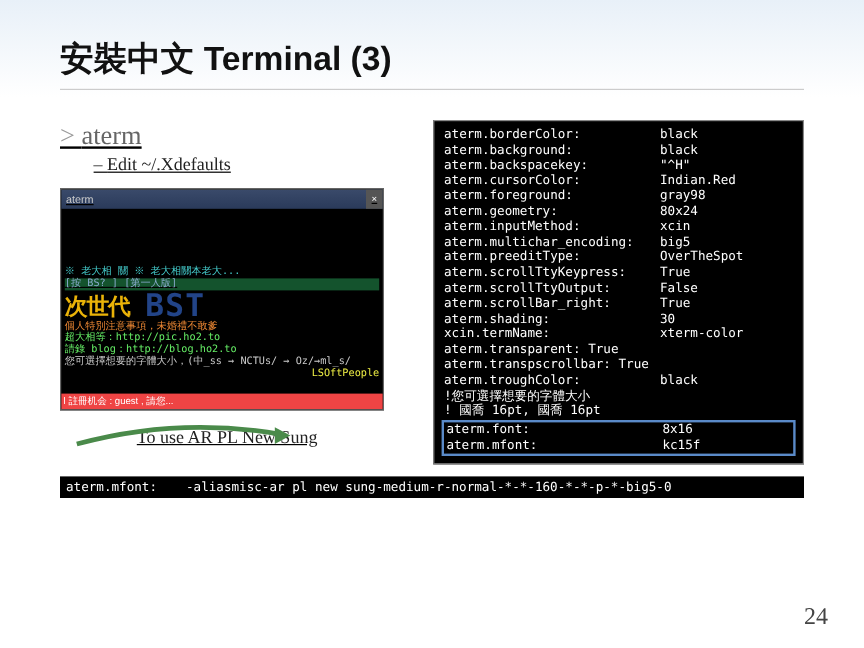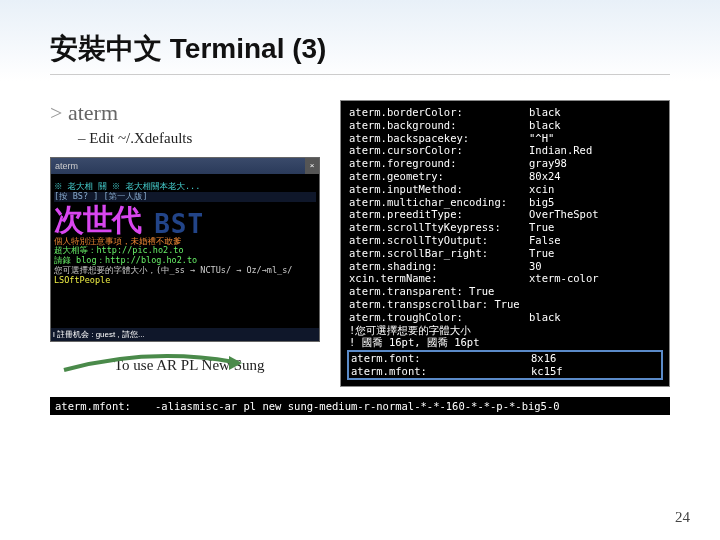--- a/index.html
+++ b/index.html
@@ -21,21 +21,22 @@
   .title {
     font-size: 28px;
     font-weight: bold;
     color: #111;
     margin-bottom: 25px;
     border-bottom: 1px solid #ccc;
     padding-bottom: 6px;
   }
   .content {
     display: flex;
-    gap: 0;
+    gap: 21px;
+    text-decoration: underline;
   }
   .left {
     flex: 0 0 290px;
   }
   .bullet1 {
     font-size: 22px;
     color: #666;
     margin-bottom: 4px;
     font-family: Georgia, serif;
   }
@@ -74,52 +75,53 @@
     text-align: center;
     background: #555;
     color: #fff;
     font-size: 8px;
   }
   .scr-body {
     padding: 8px 3px;
     font-family: monospace;
     font-size: 8.5px;
     line-height: 1.15;
+    margin-top: 40px;
   }
   .scr-line-cyan { color: #4cc; }
-  .scr-line-blue { color: #8ac; background: #0f172a; }
+  .scr-line-blue { color: #8ac; background: #14532d; }
   .scr-big {
-    color: #d946ef;
+    color: #eab308;
     font-weight: bold;
-    font-size: 30px;
+    font-size: 19px;
     line-height: 1;
     letter-spacing: -1px;
     margin: 3px 0 2px 0;
     display:inline-block;
   }
   .scr-bst {
     color: #248;
     font-size: 26px;
     font-weight: bold;
     letter-spacing: 1px;
     line-height:1;
     vertical-align: bottom;
     display:inline-block;
     margin-left: 8px;
   }
   .scr-orange { color: #e83; }
   .scr-green { color: #6e6; }
-  .scr-yellow { color: #ee4; }
+  .scr-yellow { color: #ee4; text-align: right; }
   .scr-white { color: #ccc; }
   .scr-status {
     position: absolute;
     bottom: 0;
     left: 0;
     right: 0;
-    background: #0f172a;
+    background: #ef4444;
     color: #fff;
     font-size: 8px;
     padding: 1px 2px;
   }
   .caption {
     font-size: 15px;
     color: #222;
     margin: 15px 0 5px 64px;
     font-family: Georgia, serif;
     position: relative;
@@ -163,21 +165,21 @@
     font-size: 10.5px;
     padding: 3px 5px;
     display: flex;
   }
   .fn-key { flex: 0 0 100px; }
   .fn-val { flex: 1; }
   .page-num {
     position: absolute;
     bottom: 14px;
     right: 30px;
-    font-size: 15px;
+    font-size: 20px;
     color: #444;
     font-family: Georgia, serif;
   }
 </style>
 </head>
 <body>
 
 <div class="slide">
   <div class="title">安裝中文 Terminal (3)</div>
 

